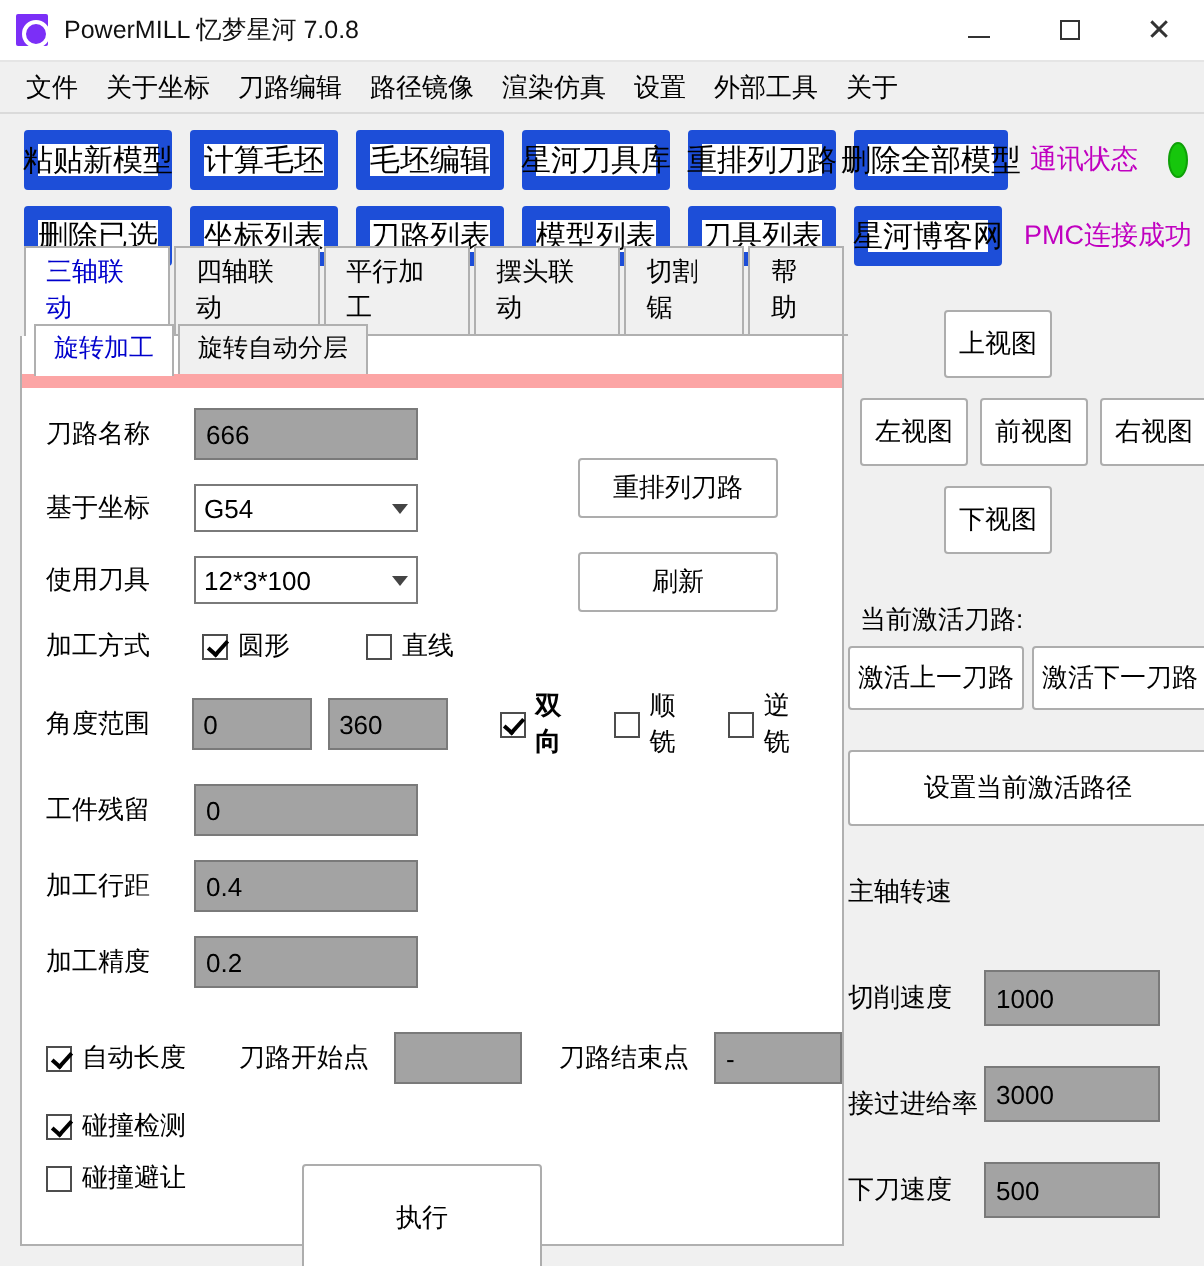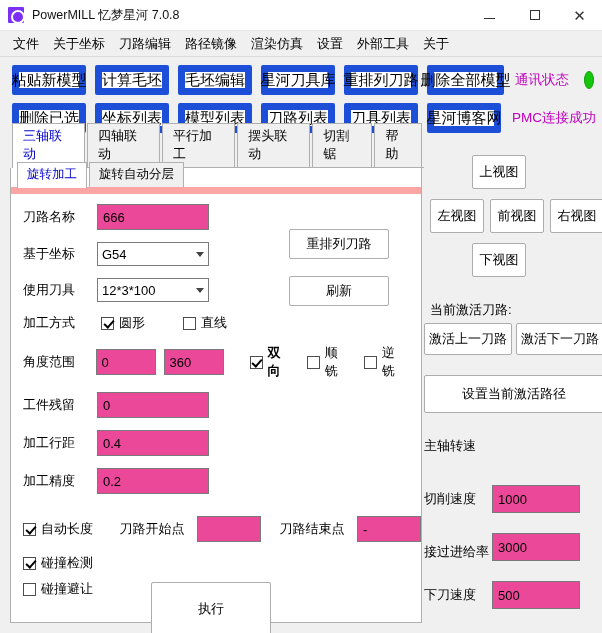--- a/index.html
+++ b/index.html
@@ -171,21 +171,21 @@
     align-items: center;
     margin: 0 0 12px 12px;
   }
   .lbl {
     width: 74px;
     font-size: 13px;
     color: #000;
   }
   .txt {
     border: 1px solid #7a7a7a;
-    background: #ec4899;
+    background: #a3a3a3;
     height: 24px;
     padding: 12px 5px;
     font-size: 13px;
     font-family: "Liberation Sans", sans-serif;
     color: #000;
     outline: none;
   }
   .txt.w110 { width: 112px; }
   .txt.w60  { width: 60px; }
   .sel {
@@ -288,22 +288,22 @@
   <div class="tbtn">星河刀具库</div>
   <div class="tbtn">重排列刀路</div>
   <div class="tbtn">删除全部模型</div>
   <div class="status-label">通讯状态</div>
   <div class="status-dot"></div>
 </div>
 
 <div class="toolbar">
   <div class="tbtn">删除已选</div>
   <div class="tbtn">坐标列表</div>
+  <div class="tbtn">刀路列表</div>
   <div class="tbtn">模型列表</div>
-  <div class="tbtn">刀路列表</div>
   <div class="tbtn">刀具列表</div>
   <div class="tbtn">星河博客网</div>
   <div class="status-label2">PMC连接成功</div>
 </div>
 
 <div class="main">
 
   <div class="tabstrip">
     <div class="tab active">三轴联动</div>
     <div class="tab">四轴联动</div>

